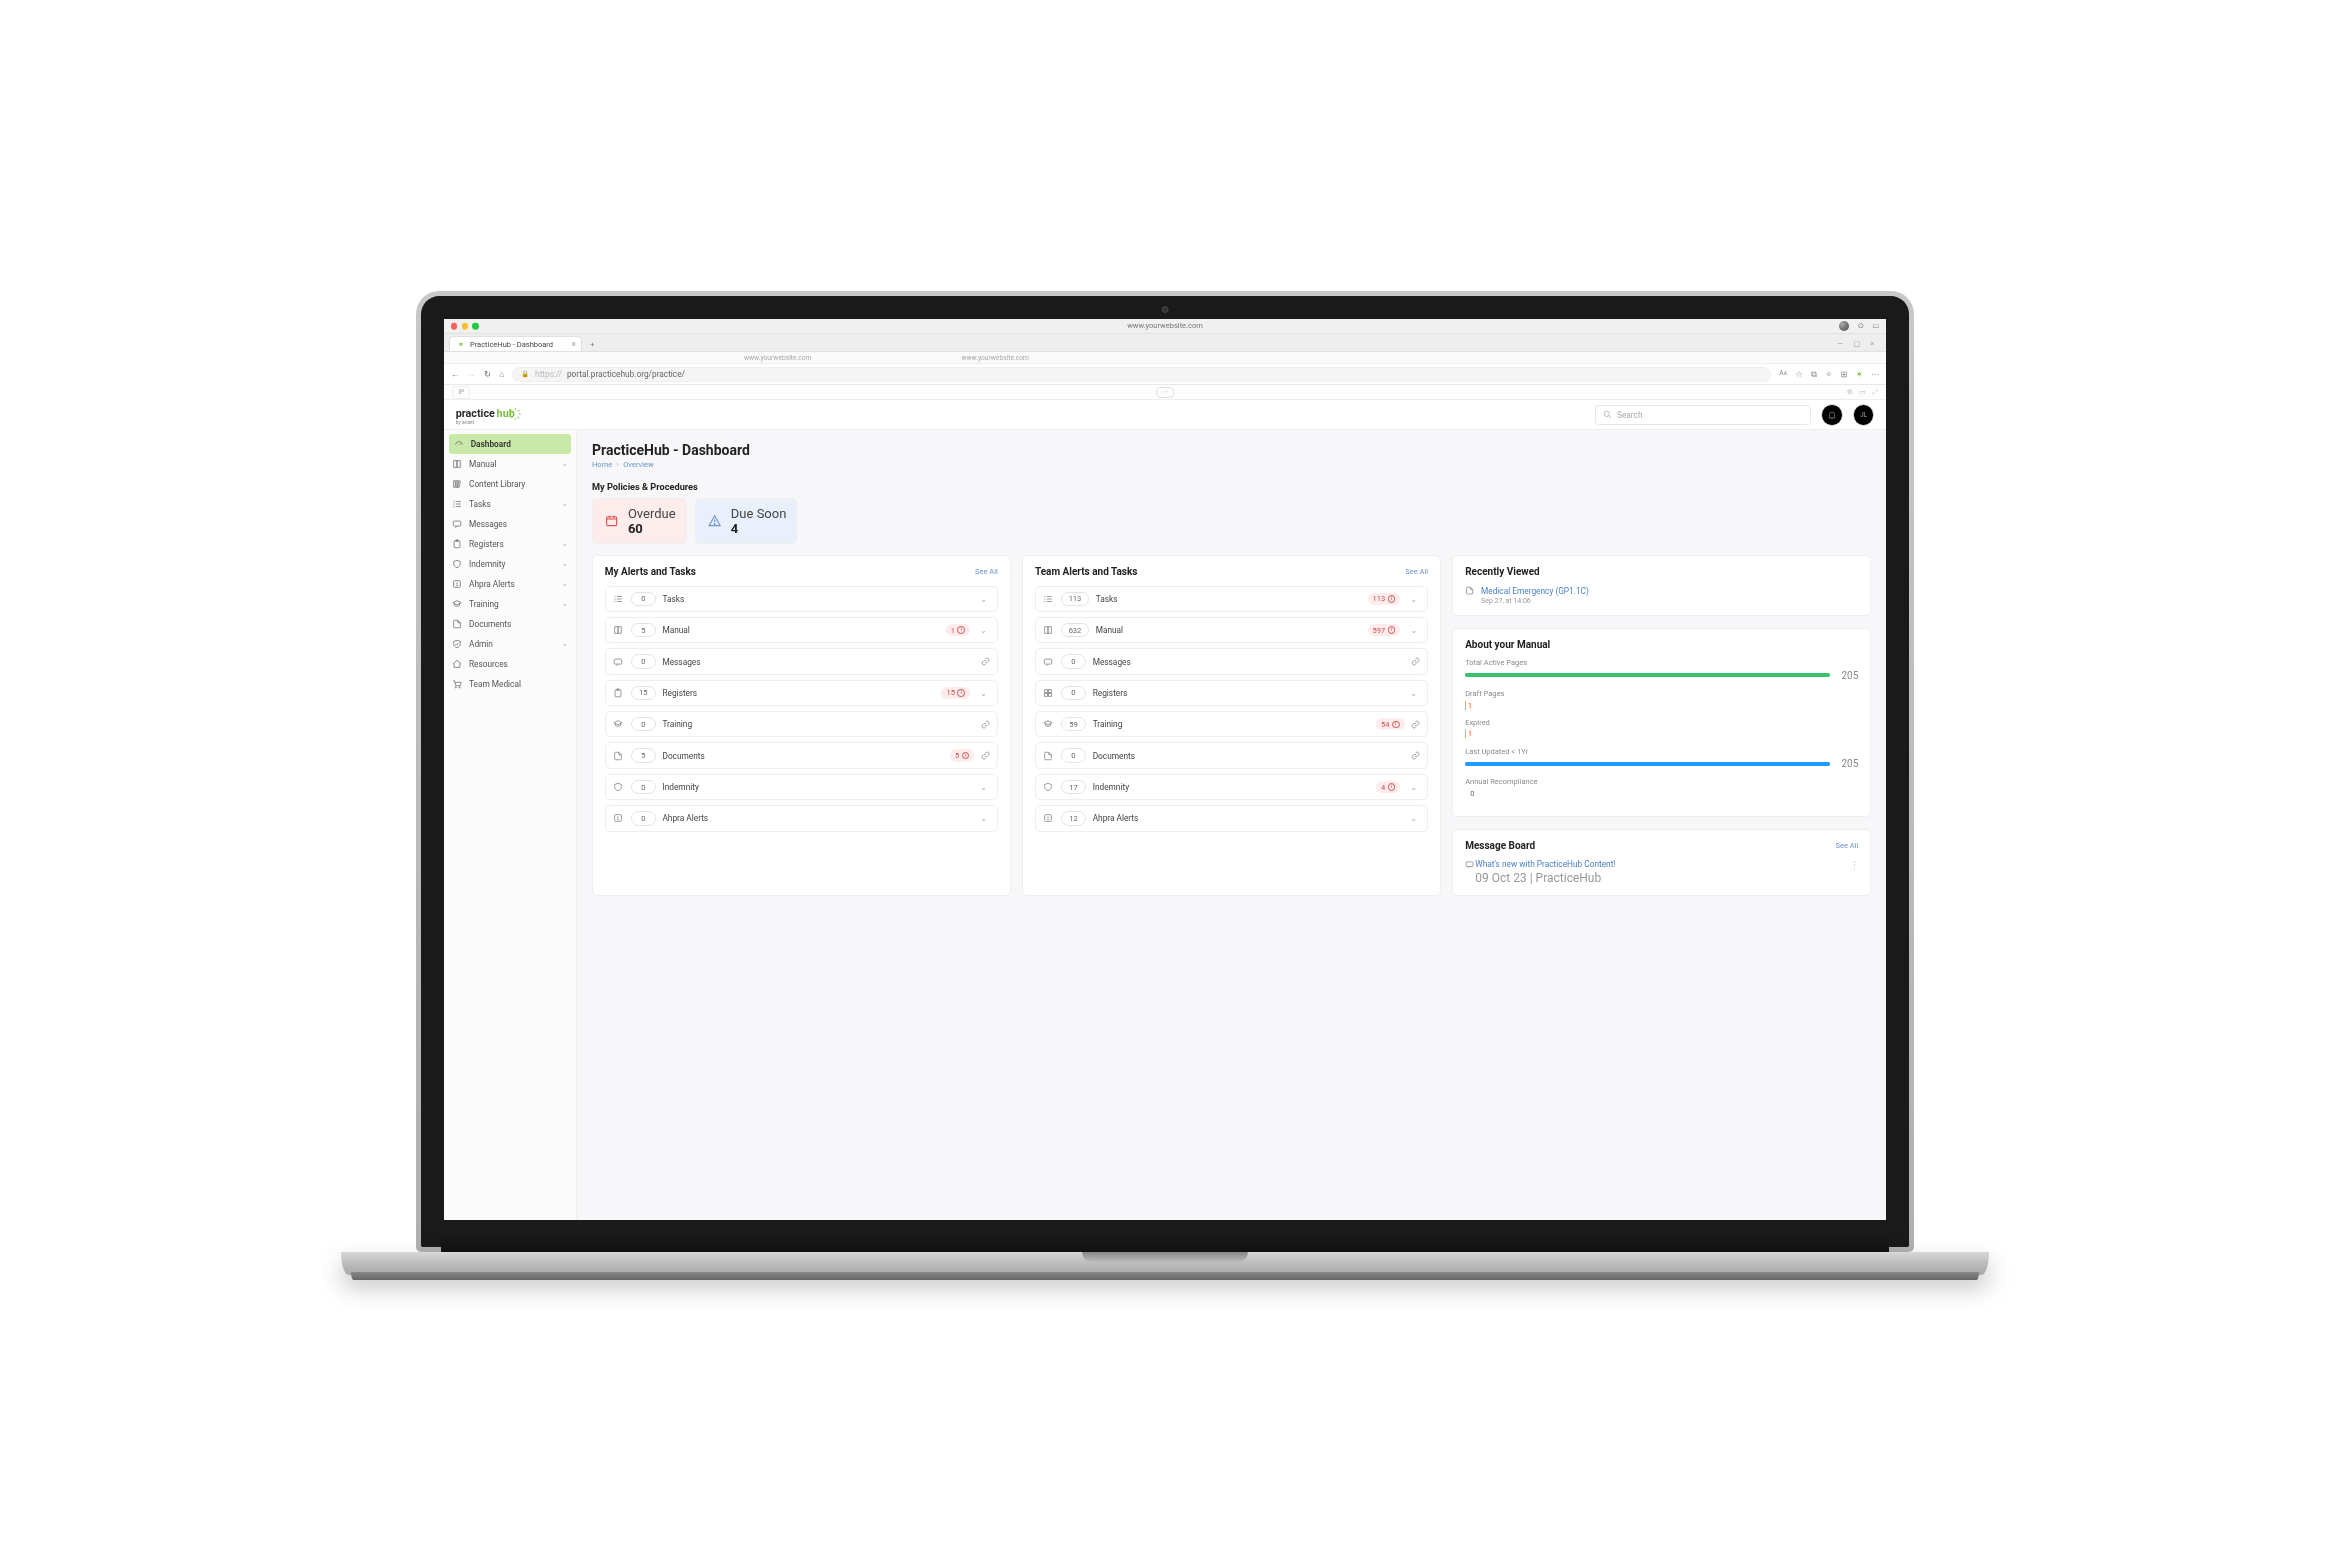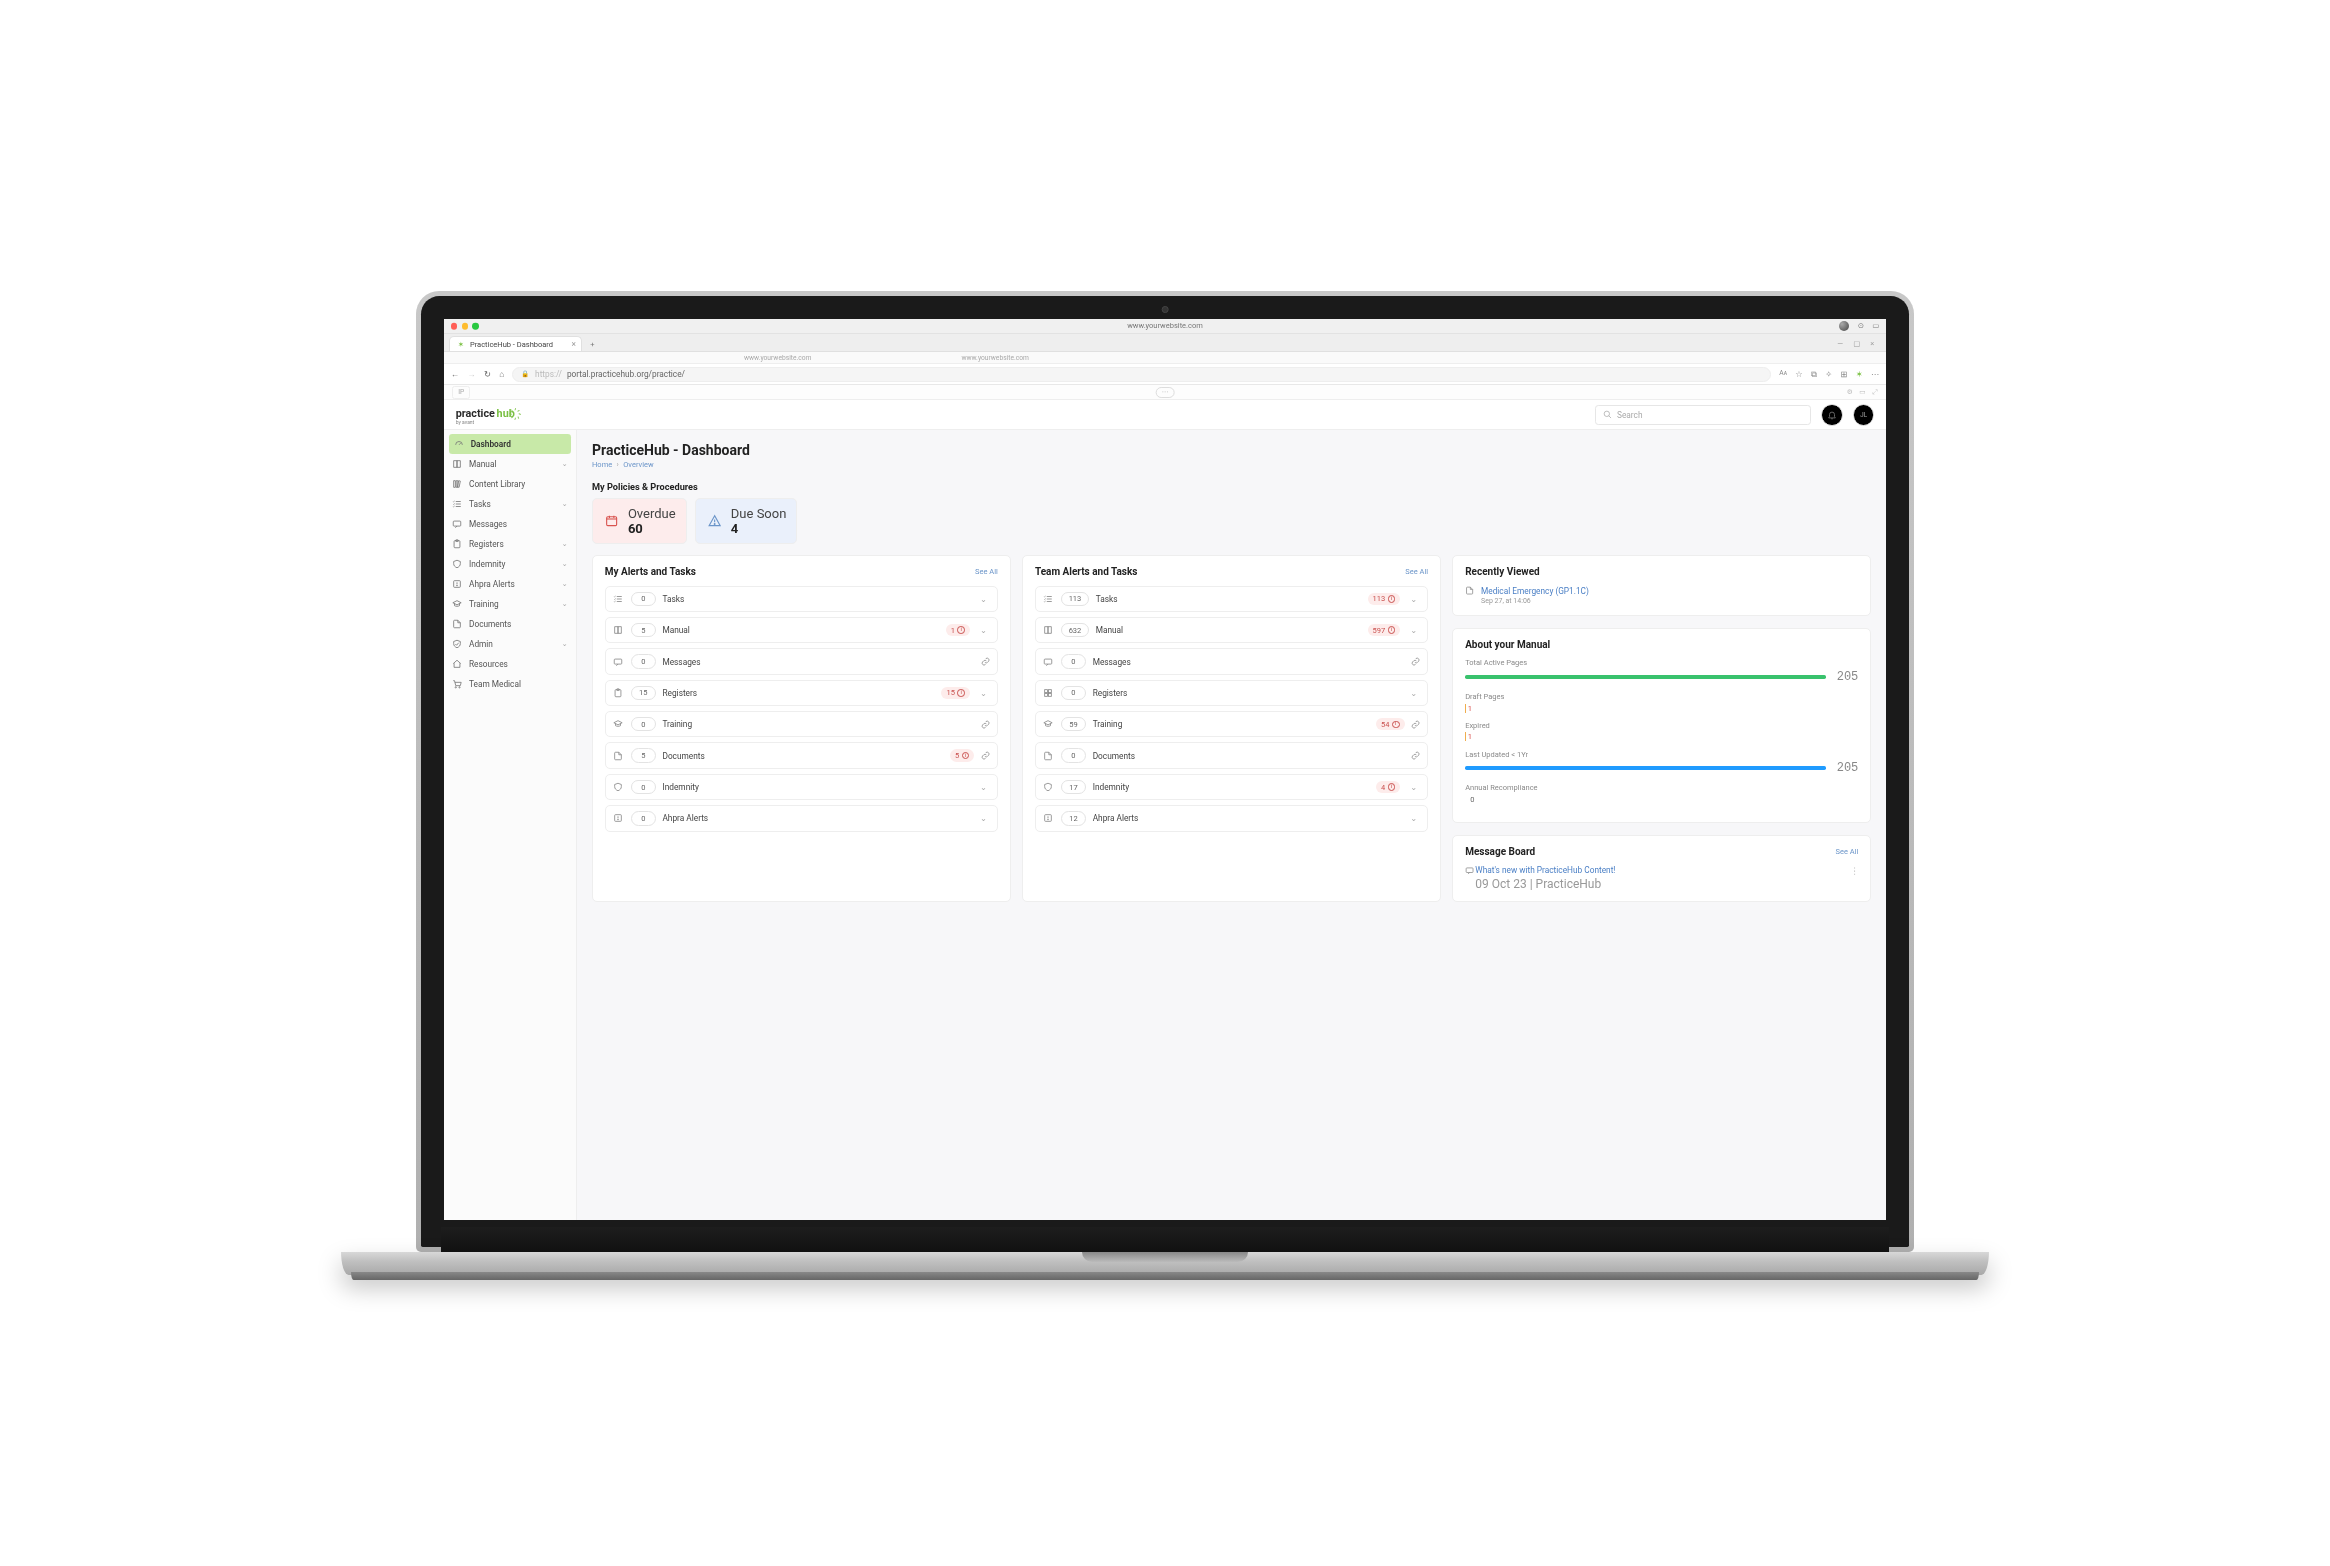--- a/index.html
+++ b/index.html
@@ -399,21 +399,21 @@
 .metric { font-size: 7.5px; margin-bottom: 8.3px; }
 .metric .m-label { color: #8a8a8a; margin-bottom: 2.5px; }
 .metric .m-bar-wrap {
   position: relative; height: 4.2px; background: transparent;
 }
 .metric .m-bar {
   height: 4.2px; border-radius: 1.7px;
 }
 .metric .m-bar.green { background: #39c26d; }
 .metric .m-bar.blue { background: #1f9bff; }
-.metric .m-val { color: #888; font-size: 12px; margin-left: 11px; display: inline-block; font-family: Liberation Mono, monospace; }
+.metric .m-val { color: #888; font-size: 10px; margin-left: 11px; display: inline-block; }
 .metric .m-row { display: flex; align-items: center; }
 .metric .m-bar-wrap { flex: 1; }
 
 .msg-item {
   display: flex; gap: 1px; align-items: flex-start;
   font-size: 8.3px;
 }
 .msg-item .mi-icon { color: #888; margin-top: 0.8px; }
 .msg-item .mi-title { color: #4a7fc5; }
 .msg-item .mi-time { color: #999; font-size: 12px; margin-top: 1.7px; }

